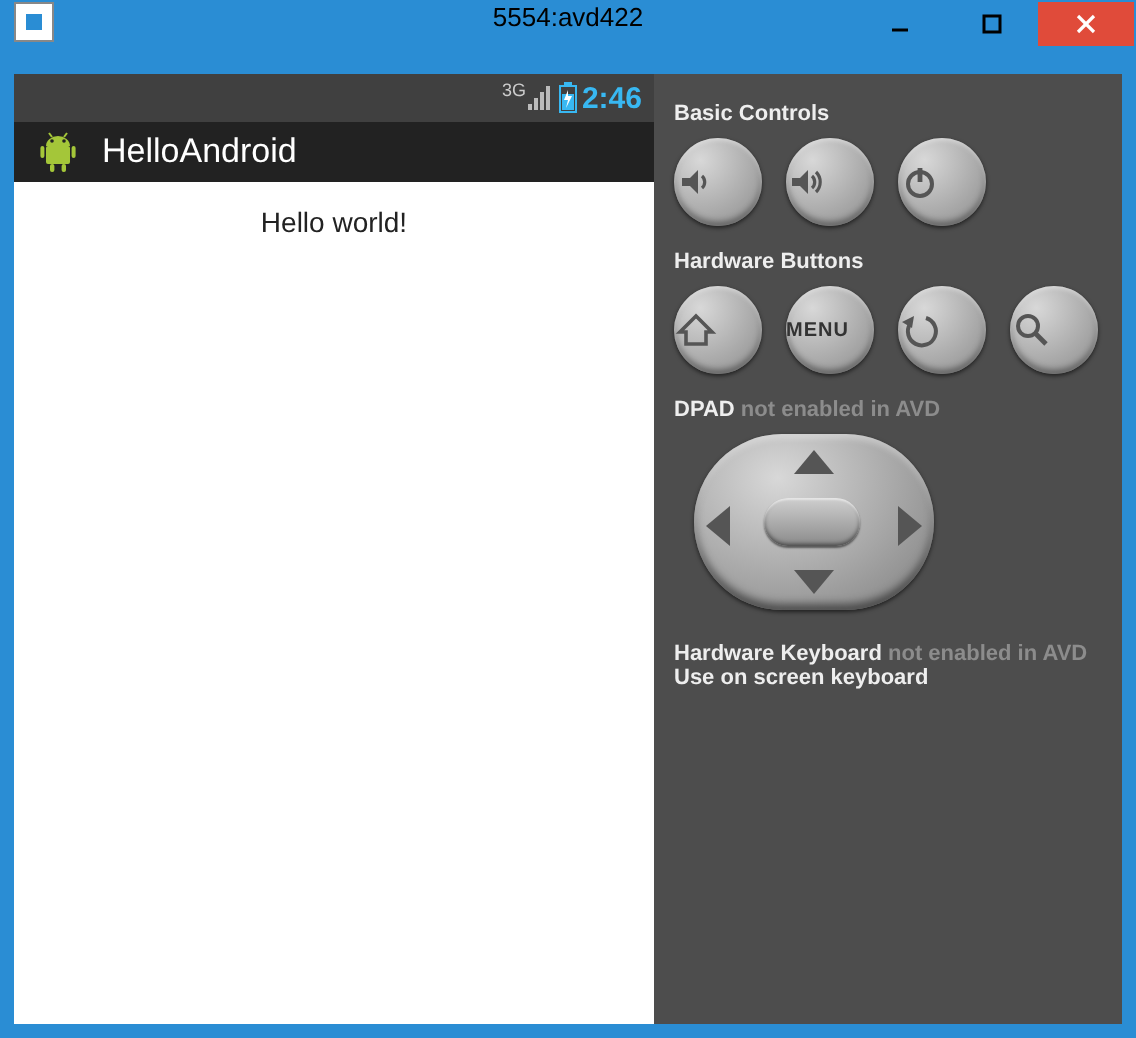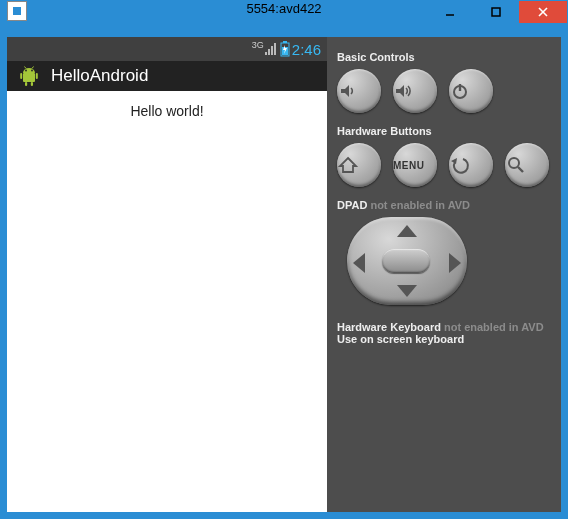--- a/index.html
+++ b/index.html
@@ -92,21 +92,21 @@
     font-size: 9px;
     color: #ccc;
     margin-right: -2px;
     align-self: flex-start;
     margin-top: 3px;
   }
   .statusbar svg { display: block; }
   .clock {
     color: #38b8f2;
     font-size: 15px;
-    font-weight: 400;
+    font-weight: 700;
   }
   .appbar {
     height: 30px;
     background: #222;
     display: flex;
     align-items: center;
     padding: 0 10px;
     gap: 10px;
   }
   .appbar .droid {

